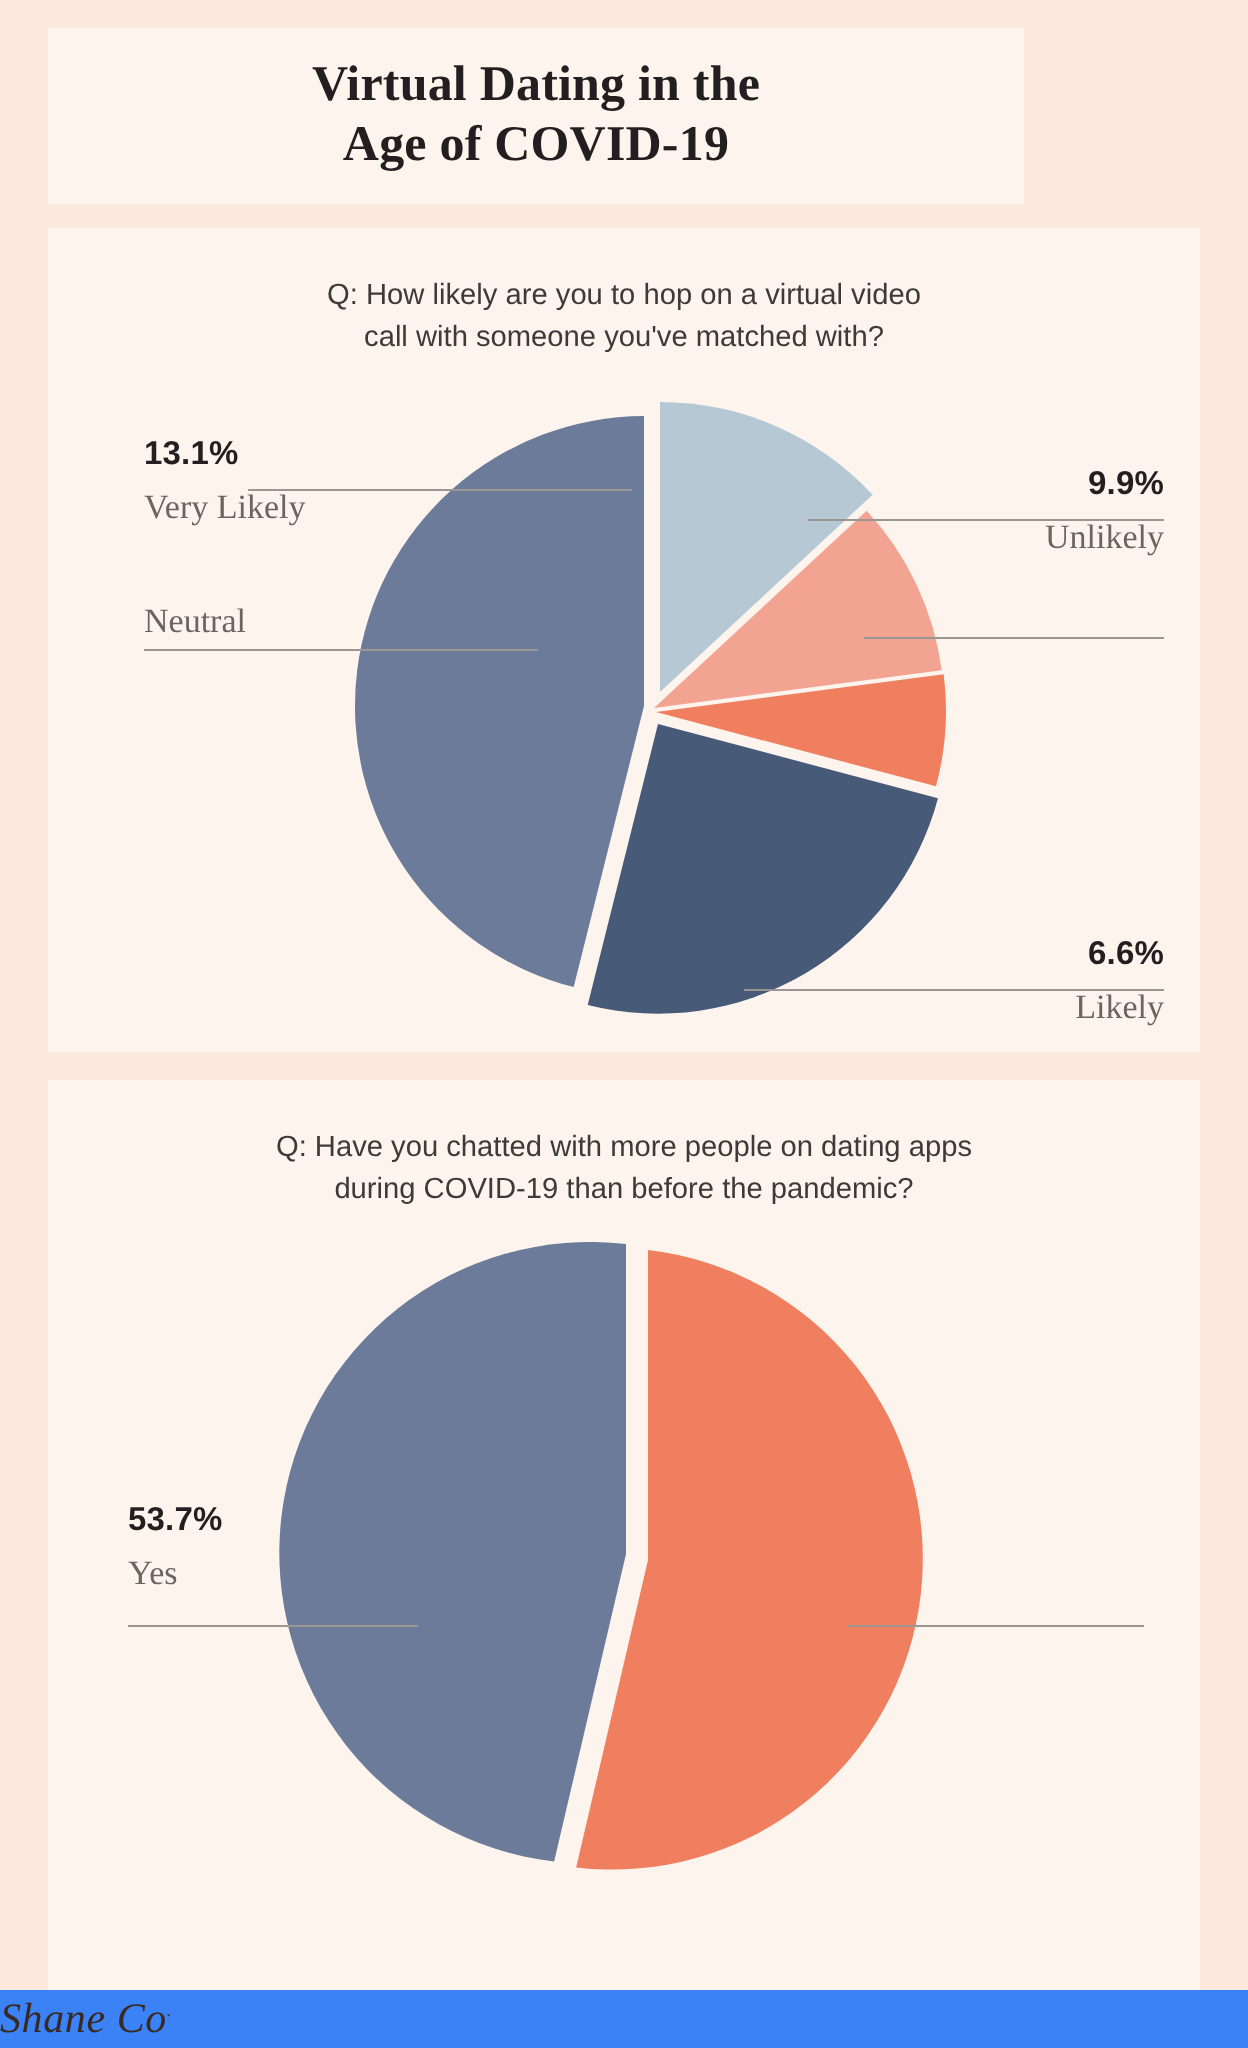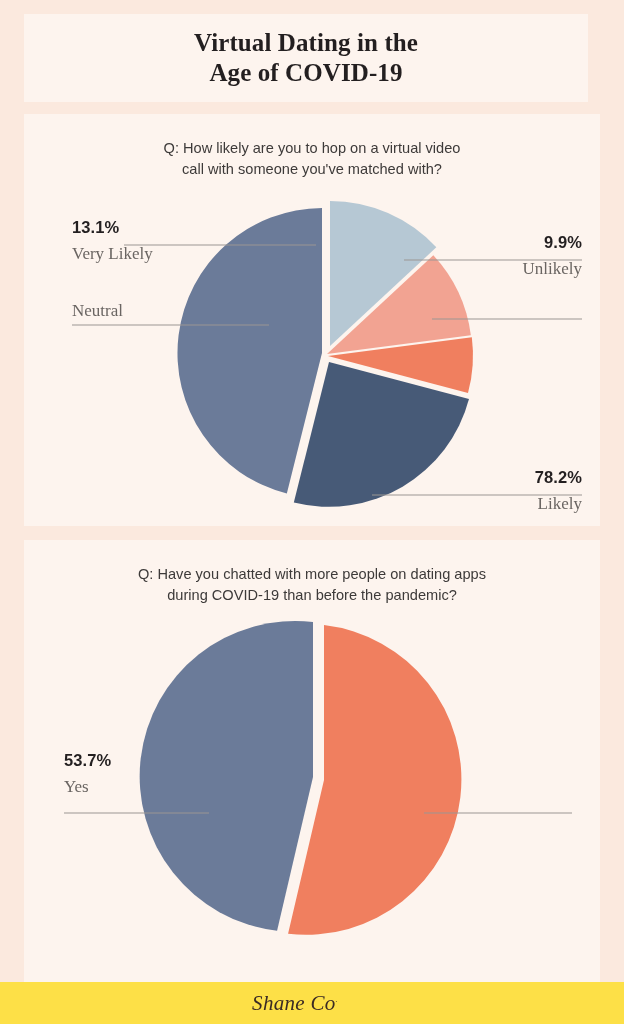--- a/index.html
+++ b/index.html
@@ -8,21 +8,21 @@
     width:624px; height:1024px;
     background:#FBE9DE;
     font-family:"Liberation Sans", sans-serif;
     overflow:hidden;
     position:relative;
   }
   .page{position:relative;width:624px;height:1024px;box-sizing:border-box;}
 
   
   .title-card{
-    position:absolute; left:24px; top:14px; width:564px; height:88px;
+    position:absolute; left:24px; top:14px; width:488px; height:88px;
     background:#FDF4EE;
     display:flex; align-items:center; justify-content:center;
   }
   .title-text{
     font-family:"Liberation Serif", serif;
     font-weight:bold;
     font-size:25px;
     line-height:1.22;
     color:#231f20;
     text-align:center;
@@ -75,23 +75,23 @@
     font-family:Liberation Serif, serif;
   }
   .callout.left{text-align:left;}
   .callout.right{text-align:right;}
 
   
   svg.leaders{position:absolute; left:0; top:0; width:576px; height:100%; overflow:visible;}
 
   
   .footer{
-    position:absolute; left:0; bottom:0; width:624px; height:42px;
-    background:#fde047;
-    display:flex; align-items:center; justify-content:center;
+    position:absolute; left:0; bottom:0; width:624px; height:29px;
+    background:#3b82f6;
+    display:flex; align-items:center; justify-content:flex-start;
   }
   .brand{
     font-family:"Liberation Serif", serif;
     font-style:italic;
     font-size:21px;
     color:#3a2a24;
     margin-right:34px;
     letter-spacing:0.3px;
   }
   .brand .reg{font-size:8px; vertical-align:super;}
@@ -147,21 +147,21 @@
         <span class="lbl">Neutral</span>
       </div>
 
       <div class="callout right" style="left:408px; top:119px;">
         <span class="pct">9.9%</span>
         <span class="lbl">Unlikely</span>
       </div>
 
 
       <div class="callout right" style="left:408px; top:354px;">
-        <span class="pct">78.2%</span>
+        <span class="pct">6.6%</span>
         <span class="lbl">Likely</span>
       </div>
     </div>
   </div>
 
   <div class="card" id="card-2">
 
     <div class="question">
       <span class="l1">Q: Have you chatted with more people on dating apps</span>
       <span class="l2">during COVID-19 than before the pandemic?</span>

